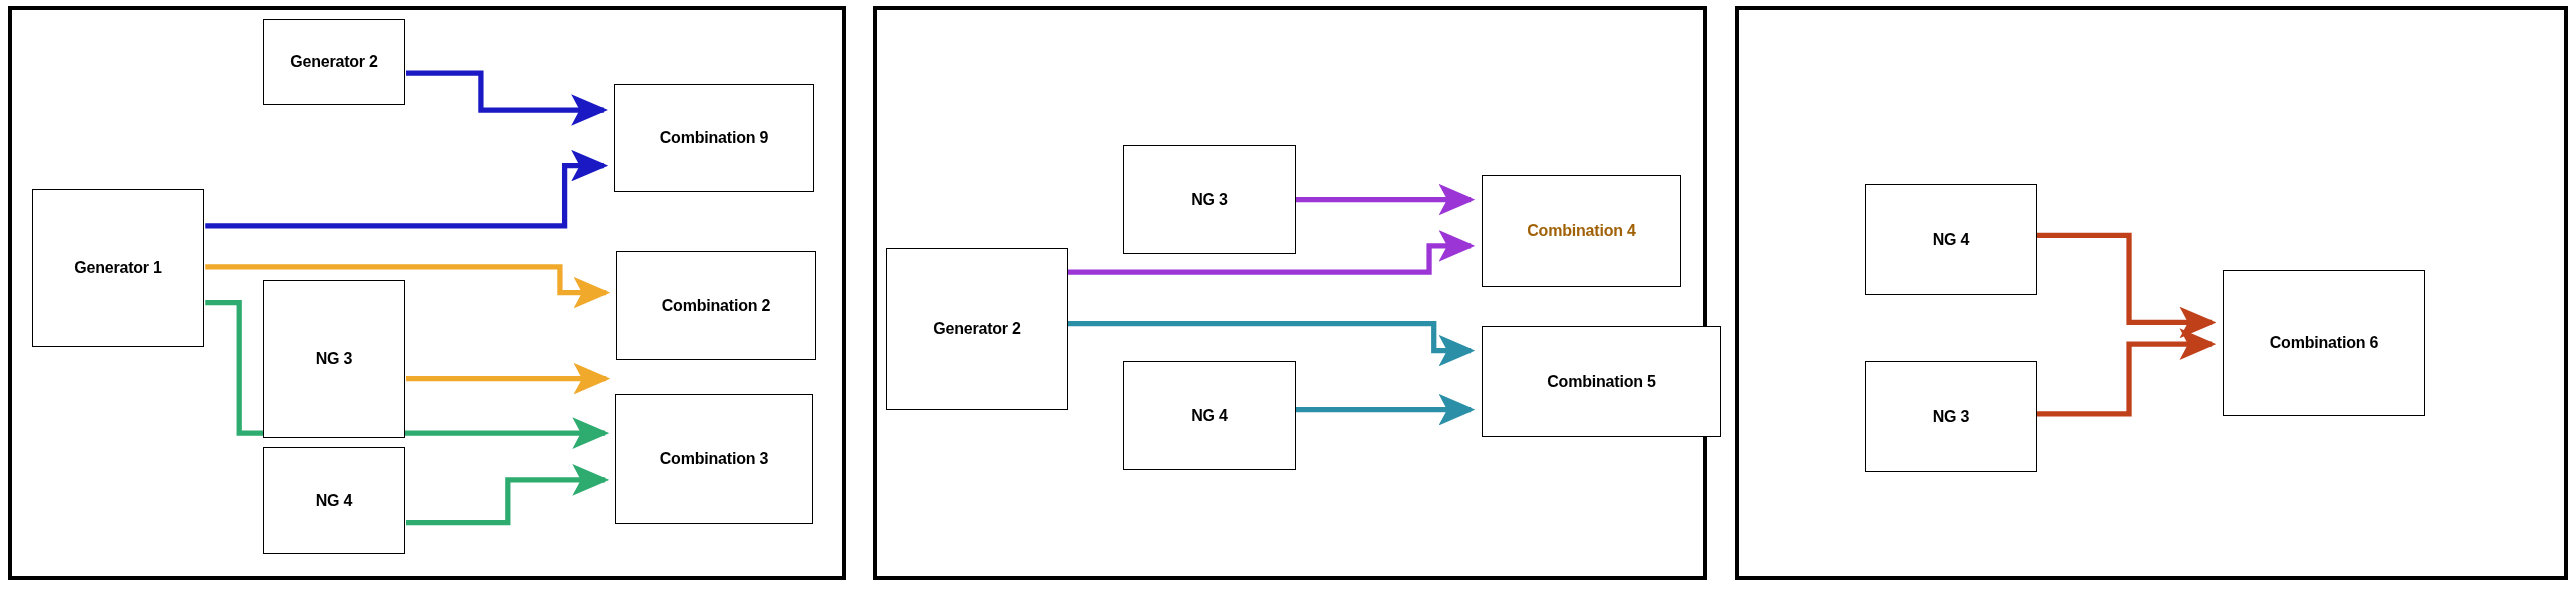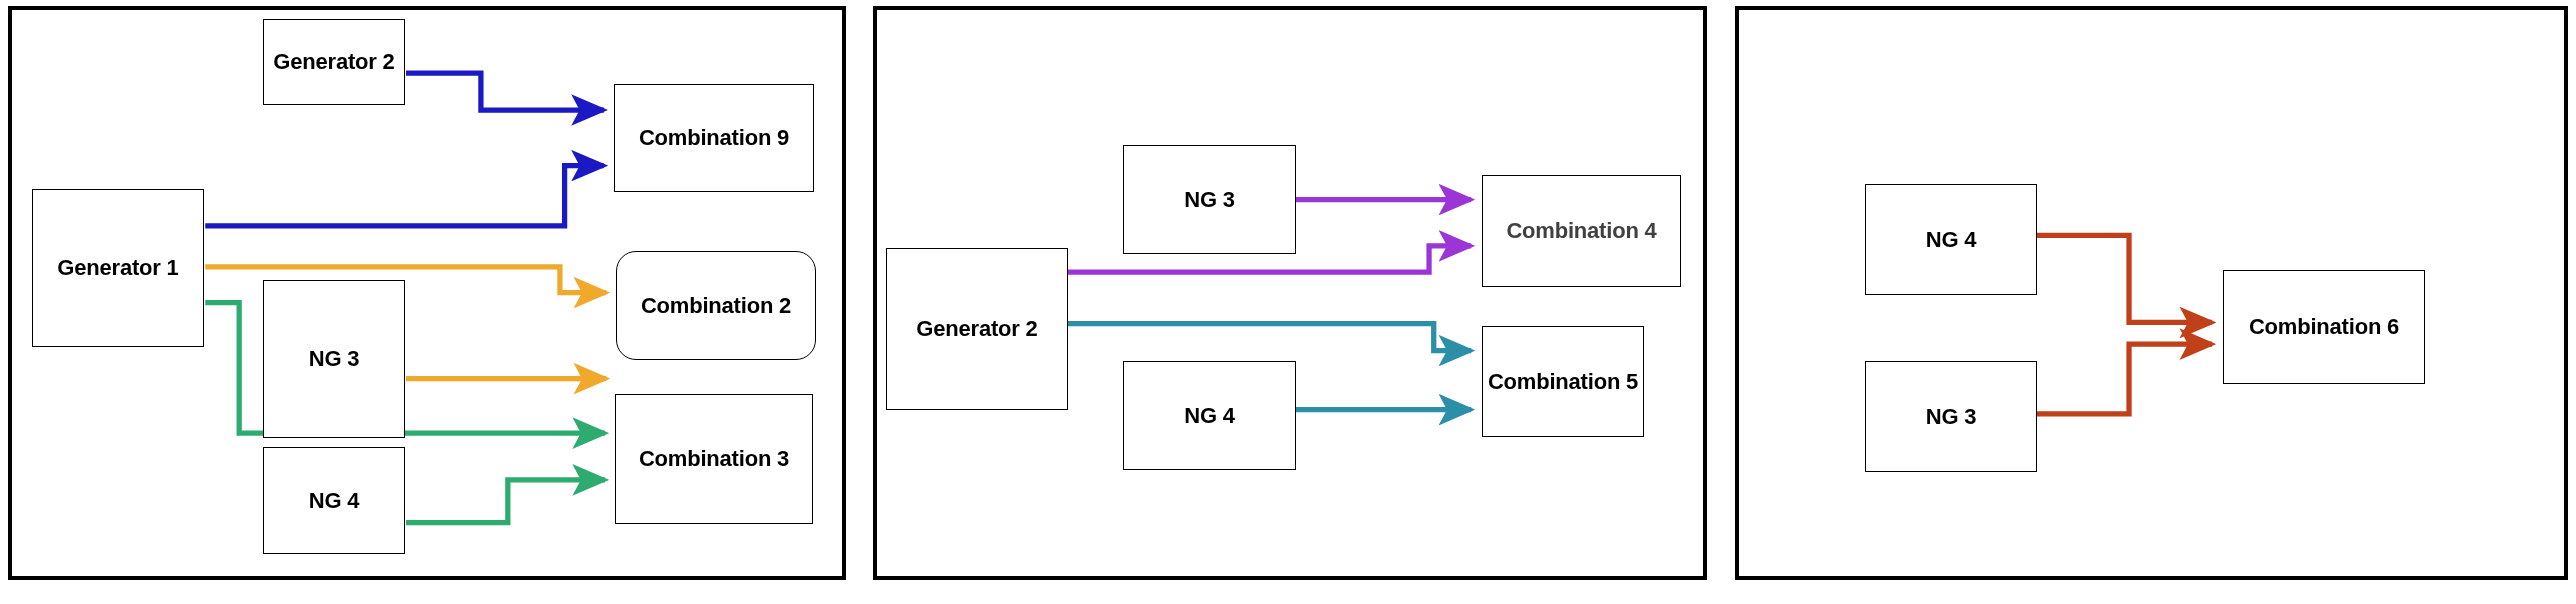--- a/index.html
+++ b/index.html
@@ -27,21 +27,21 @@
   .node {
     position: absolute;
     background: #ffffff;
     border: 1.8px solid #000000;
     box-sizing: border-box;
     display: flex;
     align-items: center;
     justify-content: center;
     color: #000000;
     font-weight: bold;
-    font-size: 22px;
+    font-size: 16px;
     letter-spacing: -0.2px;
     white-space: nowrap;
     z-index: 3;
   }
   .edge-layer {
     position: absolute;
     left: 0;
     top: 0;
     width: 2576px;
     height: 604px;
@@ -107,46 +107,46 @@
       </div>
       <div class="node" id="p1-ng-3" style="left: 263px; top: 280px; width: 142px; height: 158px; border-color: rgb(0, 0, 0); background: rgb(255, 255, 255);">
         <span class="lbl" style="color: rgb(0, 0, 0);">NG 3</span>
       </div>
       <div class="node" id="p1-ng-4" style="left: 263px; top: 447px; width: 142px; height: 107px; border-color: rgb(0, 0, 0); background: rgb(255, 255, 255);">
         <span class="lbl" style="color: rgb(0, 0, 0);">NG 4</span>
       </div>
       <div class="node" id="p1-combination-1" style="left: 614px; top: 84px; width: 200px; height: 108px; border-color: rgb(0, 0, 0); background: rgb(255, 255, 255);">
         <span class="lbl" style="color: rgb(0, 0, 0);">Combination 9</span>
       </div>
-      <div class="node" id="p1-combination-2" style="left: 616px; top: 251px; width: 200px; height: 109px; border-color: rgb(0, 0, 0); background: rgb(255, 255, 255); border-radius: 20px;">
+      <div class="node" id="p1-combination-2" style="left: 616px; top: 251px; width: 200px; height: 109px; border-color: rgb(0, 0, 0); background: rgb(255, 255, 255);">
         <span class="lbl" style="color: rgb(0, 0, 0);">Combination 2</span>
       </div>
       <div class="node" id="p1-combination-3" style="left: 615px; top: 394px; width: 198px; height: 130px; border-color: rgb(0, 0, 0); background: rgb(255, 255, 255);">
         <span class="lbl" style="color: rgb(0, 0, 0);">Combination 3</span>
       </div>
       <div class="node" id="p2-generator-2" style="left: 886px; top: 248px; width: 182px; height: 162px; border-color: rgb(0, 0, 0); background: rgb(255, 255, 255);">
         <span class="lbl" style="color: rgb(0, 0, 0);">Generator 2</span>
       </div>
       <div class="node" id="p2-ng-3" style="left: 1123px; top: 145px; width: 173px; height: 109px; border-color: rgb(0, 0, 0); background: rgb(255, 255, 255);">
         <span class="lbl" style="color: rgb(0, 0, 0);">NG 3</span>
       </div>
       <div class="node" id="p2-ng-4" style="left: 1123px; top: 361px; width: 173px; height: 109px; border-color: rgb(0, 0, 0); background: rgb(255, 255, 255);">
         <span class="lbl" style="color: rgb(0, 0, 0);">NG 4</span>
       </div>
       <div class="node" id="p2-combination-4" style="left: 1482px; top: 175px; width: 199px; height: 112px; border-color: rgb(0, 0, 0); background: rgb(255, 255, 255);">
-        <span class="lbl" style="color: #404040;">Combination 4</span>
+        <span class="lbl" style="color: #a16207;">Combination 4</span>
       </div>
-      <div class="node" id="p2-combination-5" style="left: 1482px; top: 326px; width: 162px; height: 111px; border-color: rgb(0, 0, 0); background: rgb(255, 255, 255);">
+      <div class="node" id="p2-combination-5" style="left: 1482px; top: 326px; width: 239px; height: 111px; border-color: rgb(0, 0, 0); background: rgb(255, 255, 255);">
         <span class="lbl" style="color: rgb(0, 0, 0);">Combination 5</span>
       </div>
       <div class="node" id="p3-ng-4" style="left: 1865px; top: 184px; width: 172px; height: 111px; border-color: rgb(0, 0, 0); background: rgb(255, 255, 255);">
         <span class="lbl" style="color: rgb(0, 0, 0);">NG 4</span>
       </div>
       <div class="node" id="p3-ng-3" style="left: 1865px; top: 361px; width: 172px; height: 111px; border-color: rgb(0, 0, 0); background: rgb(255, 255, 255);">
         <span class="lbl" style="color: rgb(0, 0, 0);">NG 3</span>
       </div>
-      <div class="node" id="p3-combination-6" style="left: 2223px; top: 270px; width: 202px; height: 114px; border-color: rgb(0, 0, 0); background: rgb(255, 255, 255);">
+      <div class="node" id="p3-combination-6" style="left: 2223px; top: 270px; width: 202px; height: 146px; border-color: rgb(0, 0, 0); background: rgb(255, 255, 255);">
         <span class="lbl" style="color: rgb(0, 0, 0);">Combination 6</span>
       </div>
     </div>
 
 </div>
 
 
 </body></html>

